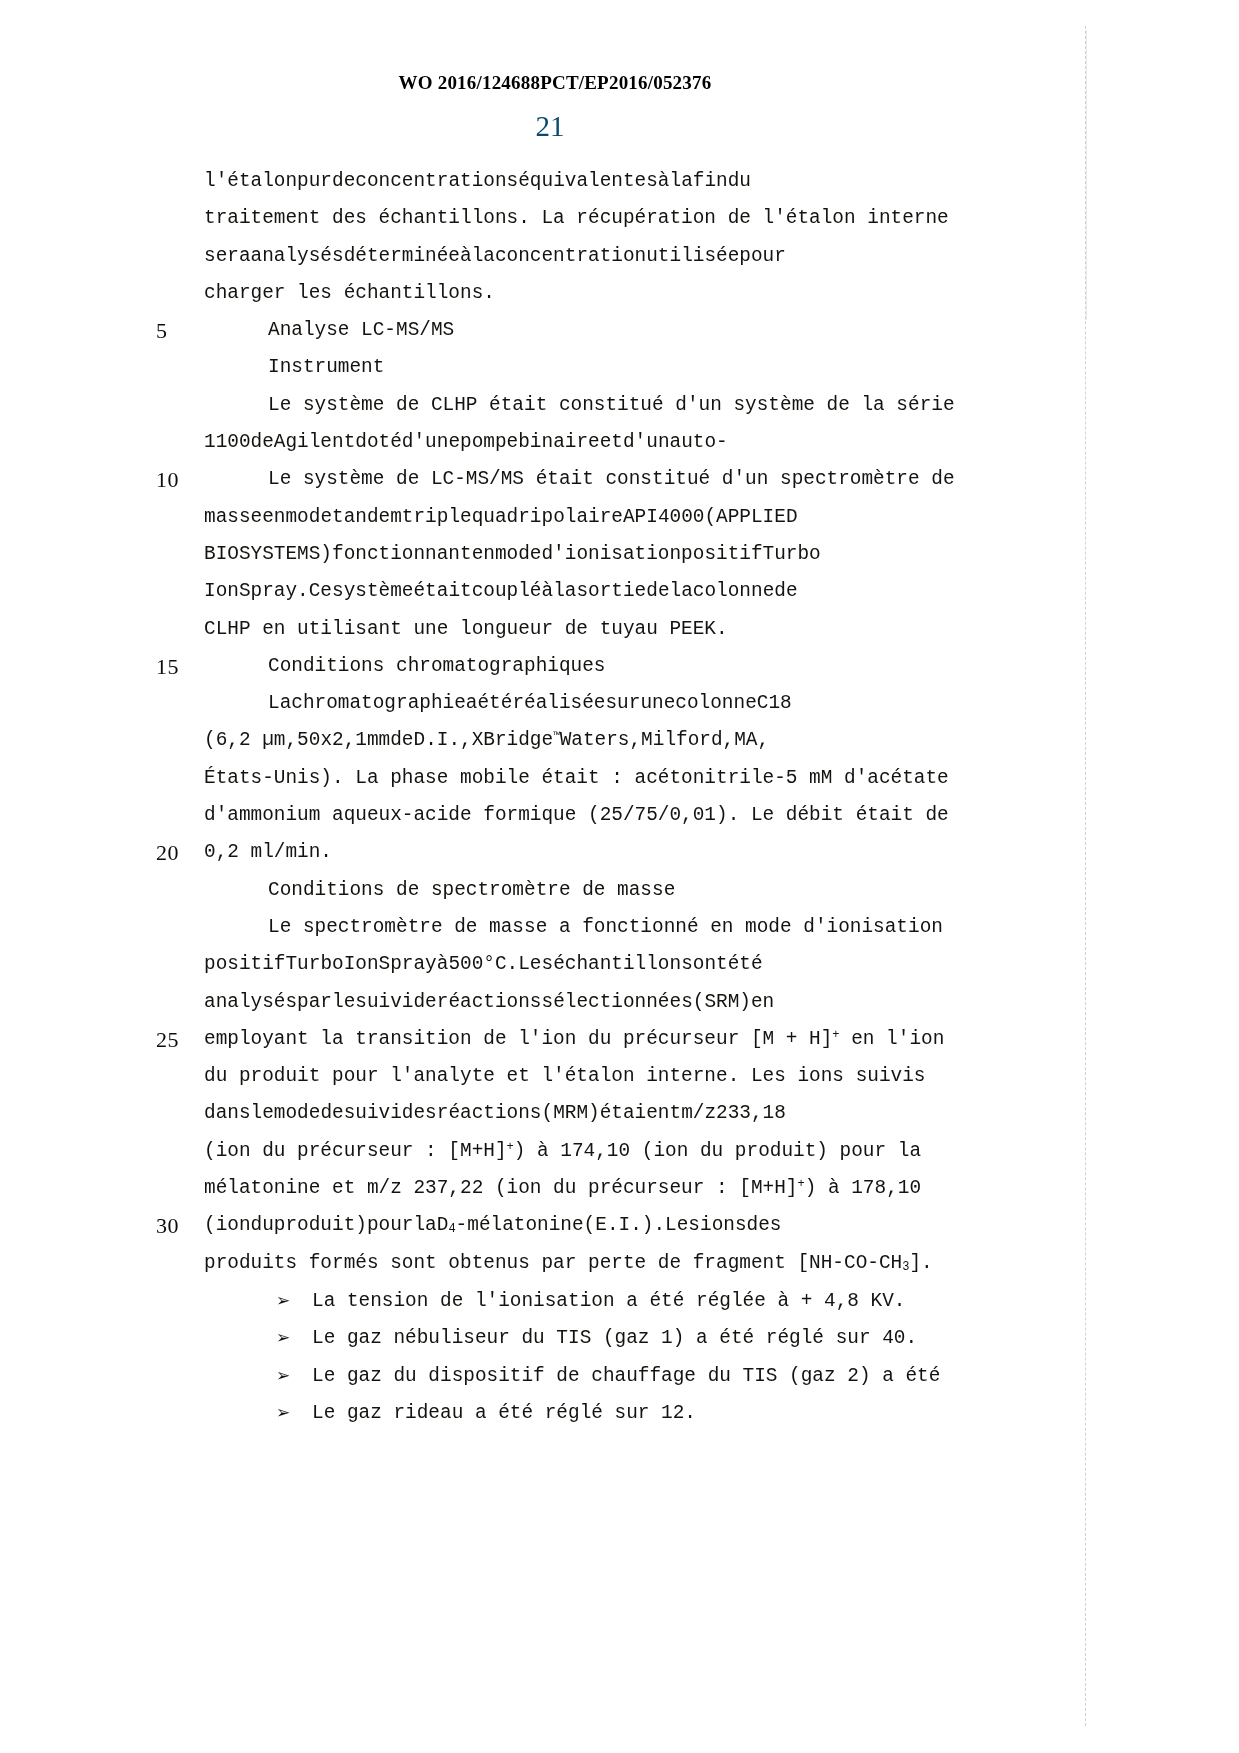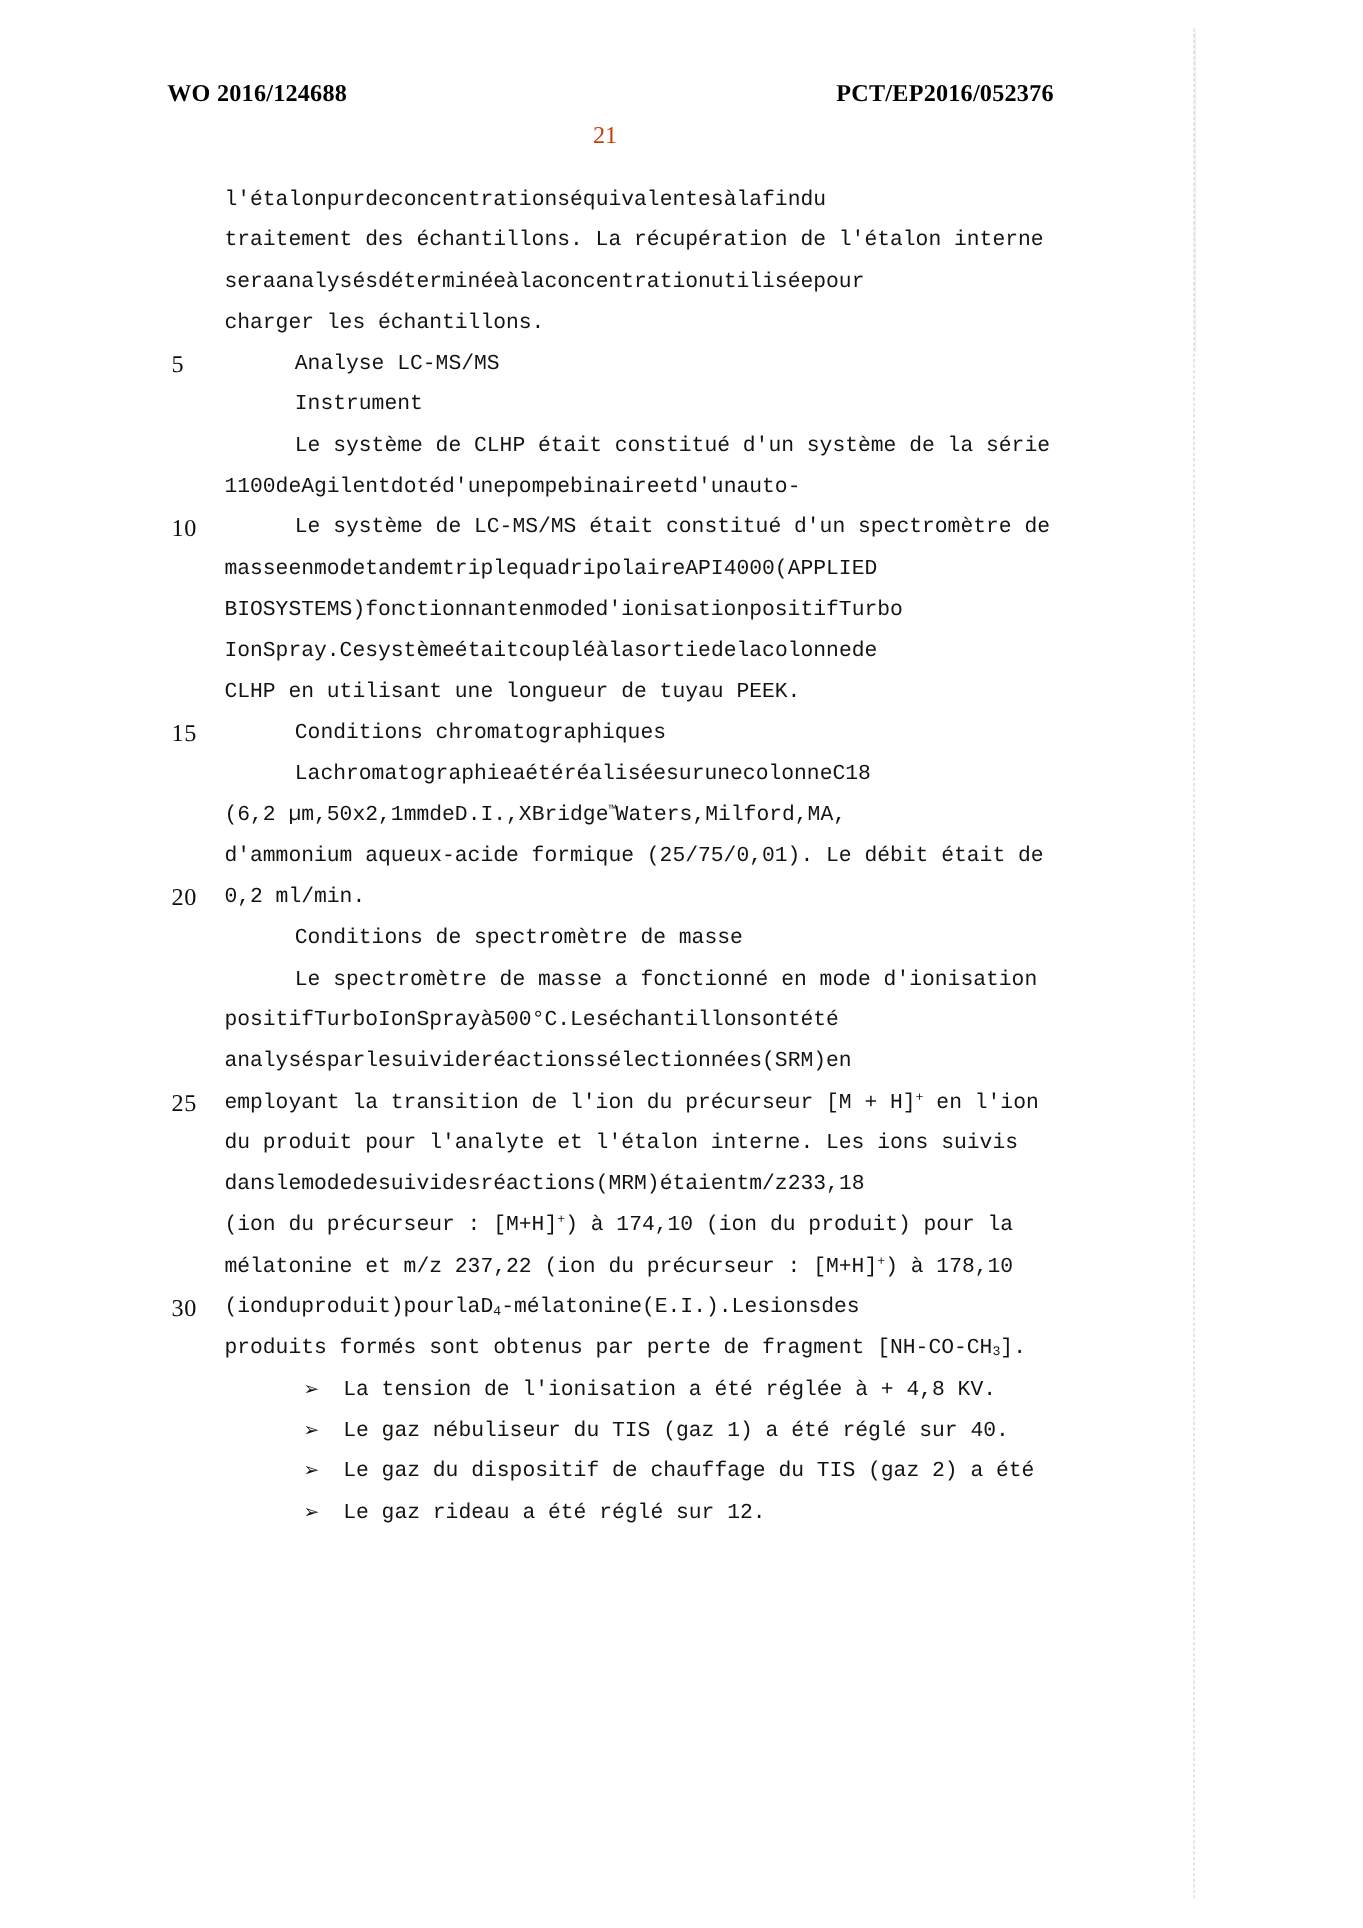--- a/index.html
+++ b/index.html
@@ -23,38 +23,38 @@
     height: 1753px;
   }
 
   
   .header {
     position: absolute;
     top: 72px;
     left: 152px;
     width: 806px;
     display: flex;
-    justify-content: space-between;
+    justify-content: center;
     align-items: baseline;
     font-family: "Liberation Serif", "DejaVu Serif", serif;
     font-weight: bold;
-    font-size: 22px;
+    font-size: 19px;
     letter-spacing: 0.2px;
     color: #000;
   }
 
   .folio {
     position: absolute;
     top: 110px;
     left: 0;
     width: 1100px;
     text-align: center;
     font-family: "Liberation Serif", "DejaVu Serif", serif;
-    font-size: 22px;
-    color: #c2410c;
+    font-size: 29px;
+    color: #0c4a6e;
   }
 
   
   .column {
     position: absolute;
     top: 163px;
     left: 204px;
     width: 790px;
   }
 
@@ -265,20 +265,21 @@
       <span>2,1</span>
       <span>mm</span>
       <span>de</span>
       <span>D.I.,</span>
       <span><span>XBridge</span><span class="tm">™</span></span>
       <span>Waters,</span>
       <span>Milford,</span>
       <span>MA,</span>
     </div>
 
+    <div class="line">États-Unis). La phase mobile était : acétonitrile-5 mM d'acétate</div>
     <div class="line">d'ammonium aqueux-acide formique (25/75/0,01). Le débit était de</div>
 
     <div class="line">
       <span class="lineno">20</span>
       <span>0,2 ml/min.</span>
     </div>
 
     <div class="line indent">
       <span>Conditions de spectromètre de masse</span>
     </div>

